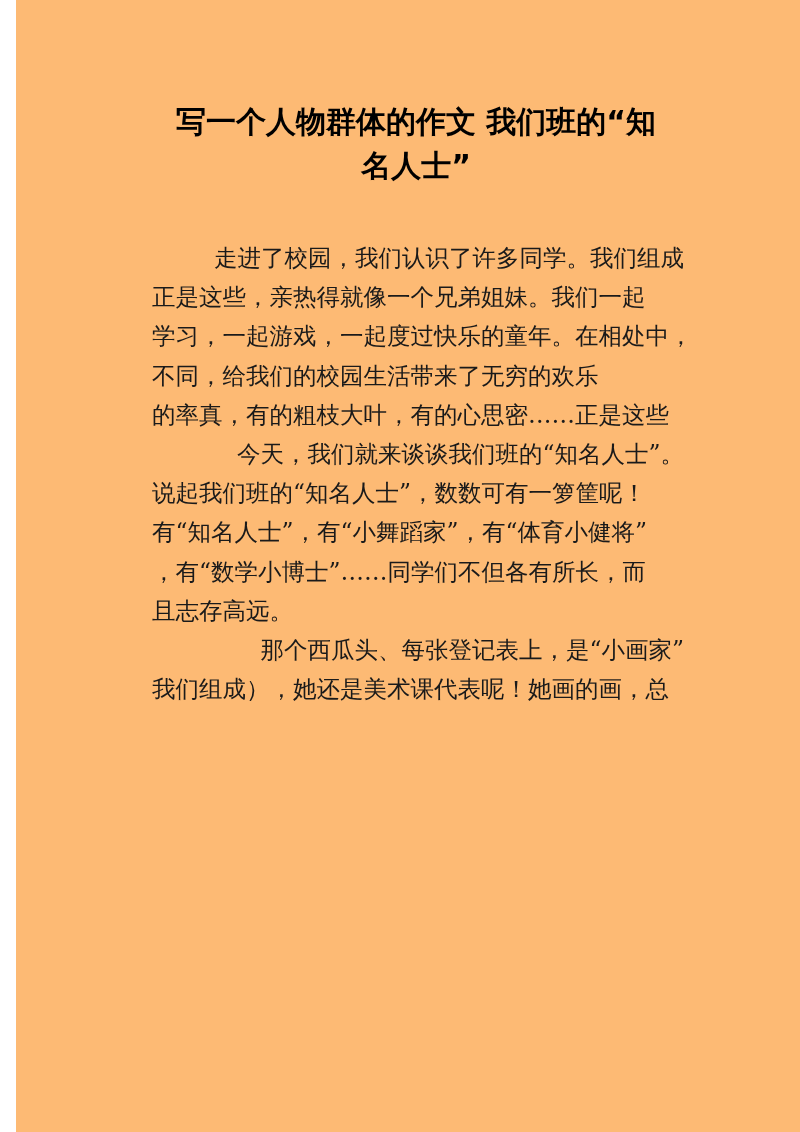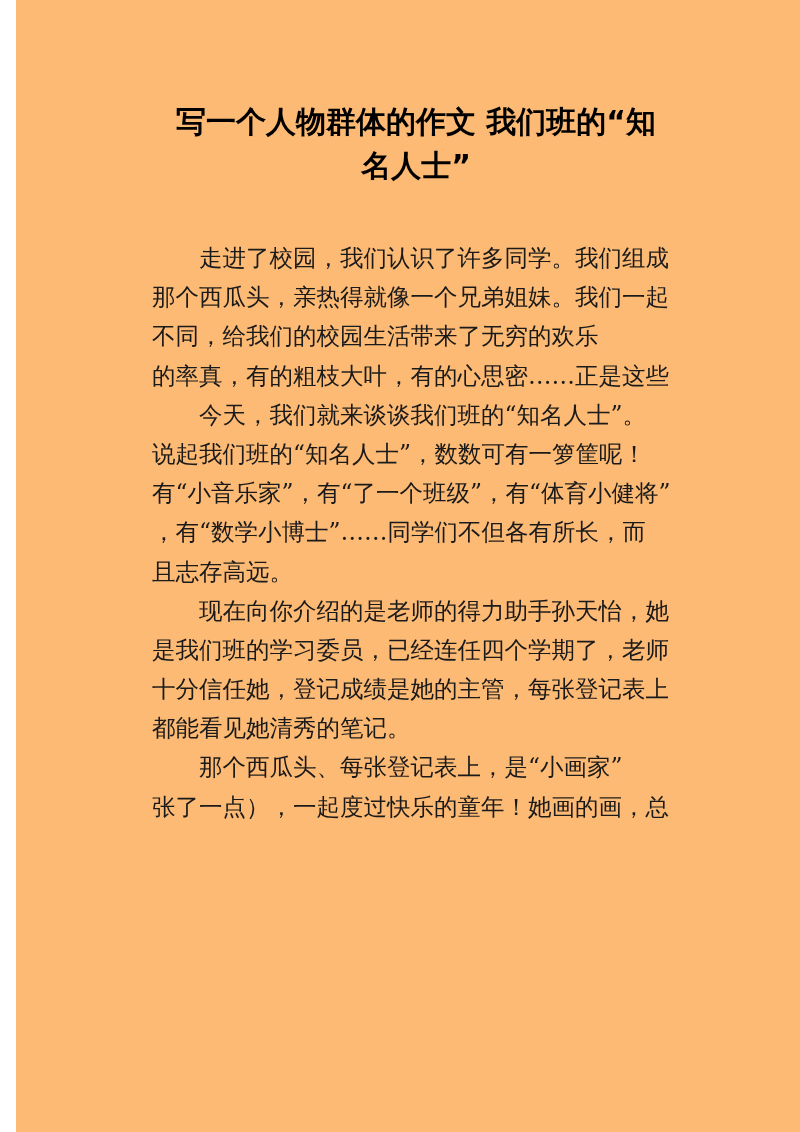--- a/index.html
+++ b/index.html
@@ -44,55 +44,51 @@
       line-height: 39.2px;
       color: #1a1a1a;
     }
     .line {
       display: block;
       white-space: nowrap;
       height: 39.2px;
     }
     .indent {
       padding-left: 47px;
+      text-align: right;
     }
   </style>
 </head>
 <body>
 
 <div class="page">
 
   <h1 class="title">
     <span class="line-title" style="display:block;">写一个人物群体的作文  我们班的“知</span>
     <span class="line-title" style="display:block;text-align:center;">名人士”</span>
   </h1>
 
   <div class="body-text">
 
     <div>
       <span class="line indent">走进了校园，我们认识了许多同学。我们组成</span>
-      <span class="line">那个西瓜头，亲热得就像一个兄弟姐妹。我们一起</span>
+      <span class="line">正是这些，亲热得就像一个兄弟姐妹。我们一起</span>
+      <span class="line">学习，一起游戏，一起度过快乐的童年。在相处中，</span>
       <span class="line">不同，给我们的校园生活带来了无穷的欢乐</span>
       <span class="line">的率真，有的粗枝大叶，有的心思密……正是这些</span>
     </div>
 
     <div>
       <span class="line indent">今天，我们就来谈谈我们班的“知名人士”。</span>
       <span class="line">说起我们班的“知名人士”，数数可有一箩筐呢！</span>
-      <span class="line">有“小音乐家”，有“了一个班级”，有“体育小健将”</span>
+      <span class="line">有“知名人士”，有“小舞蹈家”，有“体育小健将”</span>
       <span class="line">，有“数学小博士”……同学们不但各有所长，而</span>
       <span class="line">且志存高远。</span>
     </div>
 
-    <div>
-      <span class="line indent">现在向你介绍的是老师的得力助手孙天怡，她</span>
-      <span class="line">是我们班的学习委员，已经连任四个学期了，老师</span>
-      <span class="line">十分信任她，登记成绩是她的主管，每张登记表上</span>
-      <span class="line">都能看见她清秀的笔记。</span>
-    </div>
 
     <div>
       <span class="line indent">那个西瓜头、每张登记表上，是“小画家”</span>
-      <span class="line">张了一点），一起度过快乐的童年！她画的画，总</span>
+      <span class="line">我们组成），她还是美术课代表呢！她画的画，总</span>
     </div>
 
   </div>
 </div>
 
 </body></html>

